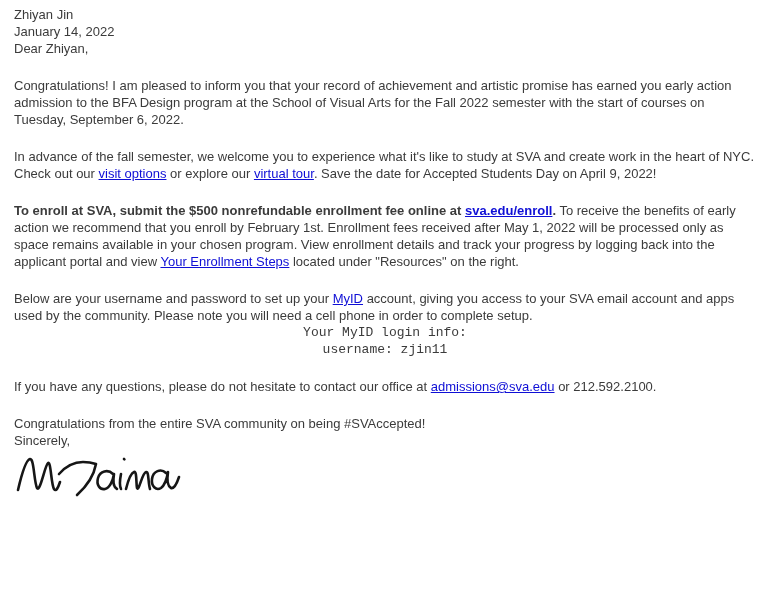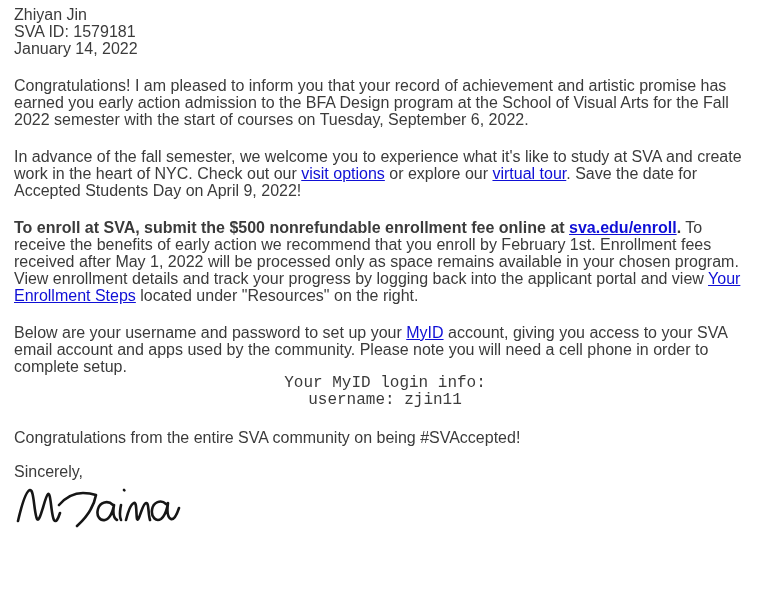--- a/index.html
+++ b/index.html
@@ -5,51 +5,52 @@
   html, body { margin: 0; padding: 0; background: #ffffff; }
   .page {
     position: relative;
     width: 768px;
     height: 594px;
     box-sizing: border-box;
     padding: 6px 12px 0 14px;
     overflow: hidden;
     background: var(--page-bg, #ffffff);
     font-family: "Liberation Sans", sans-serif;
-    font-size: 16px;
+    font-size: 13px;
     line-height: 17px;
     color: var(--text-color, #3b3b3b);
   }
   .line { white-space: pre-wrap; }
   .date-line { text-align: left; margin-right: -8px; }
   .para { margin-top: 20px; }
   .para.nogap { margin-top: 0; }
   .para.center { text-align: center; font-family: Liberation Mono, monospace; }
   a { color: var(--link-color, #0000e6); text-decoration: underline; cursor: pointer; }
   .bold { font-weight: bold; }
-  .closing { margin-top: 17px; }
+  .closing { }
   .signature { display: block; margin: 2px 0 0 -2px; }
 </style>
 </head>
 <body>
 
 <div class="page">
   <div class="line">Zhiyan Jin</div>
-  <div class="line">SVA ID: 1579181</div>
   <div class="line date-line">January 14, 2022</div>
+  <div class="line">Dear Zhiyan,</div>
 
   <div>
       <div class="para"><span>Congratulations! I am pleased to inform you that your record of achievement and artistic promise has earned you early action admission to the BFA Design program at the School of Visual Arts for the Fall 2022 semester with the start of courses on Tuesday, September 6, 2022.</span></div>
       <div class="para"><span>In advance of the fall semester, we welcome you to experience what it's like to study at SVA and create work in the heart of NYC. Check out our </span><a href="#">visit options</a><span> or explore our </span><a href="#">virtual tour</a><span>. Save the date for Accepted Students Day on April 9, 2022!</span></div>
       <div class="para"><span class="bold">To enroll at SVA, submit the $500 nonrefundable enrollment fee online at </span><a href="#" class="bold">sva.edu/enroll</a><span class="bold">.</span><span> To receive the benefits of early action we recommend that you enroll by February 1st. Enrollment fees received after May 1, 2022 will be processed only as space remains available in your chosen program. View enrollment details and track your progress by logging back into the applicant portal and view </span><a href="#">Your Enrollment Steps</a><span> located under "Resources" on the right.</span></div>
       <div class="para"><span>Below are your username and password to set up your </span><a href="#">MyID</a><span> account, giving you access to your SVA email account and apps used by the community. Please note you will need a cell phone in order to complete setup.</span></div>
       <div class="para center nogap">
         <div class="line">Your MyID login info:</div>
         <div class="line">username: zjin11</div>
       </div>
+      <div class="para"><span>If you have any questions, please do not hesitate to contact our office at </span><a href="#">admissions@sva.edu</a><span> or 212.592.2100.</span></div>
       <div class="para"><span>Congratulations from the entire SVA community on being #SVAccepted!</span></div>
     </div>
 
   <div class="closing">Sincerely,</div>
 
   <svg class="signature" width="180" height="50" viewBox="0 0 180 50" fill="none">
     <g stroke="#161616" stroke-width="2.6" stroke-linecap="round" stroke-linejoin="round">
       <path d="M 6,39 C 9,26 14,9 18,8 C 22,7 22,31 25,37 C 28,42 33,14 36,12 C 39,10 39,33 42,38 C 44,41 46,37 48,31"></path>
       <path d="M 47,23 C 54,15 63,11 71,11 C 76,11 81,12 84,13 C 82,24 75,35 65,44"></path>
       <path d="M 101,23 C 96,18 88,20 86,27 C 84,34 88,39 93,38 C 98,37 101,29 102,23 C 101,29 101,36 105,38"></path>

